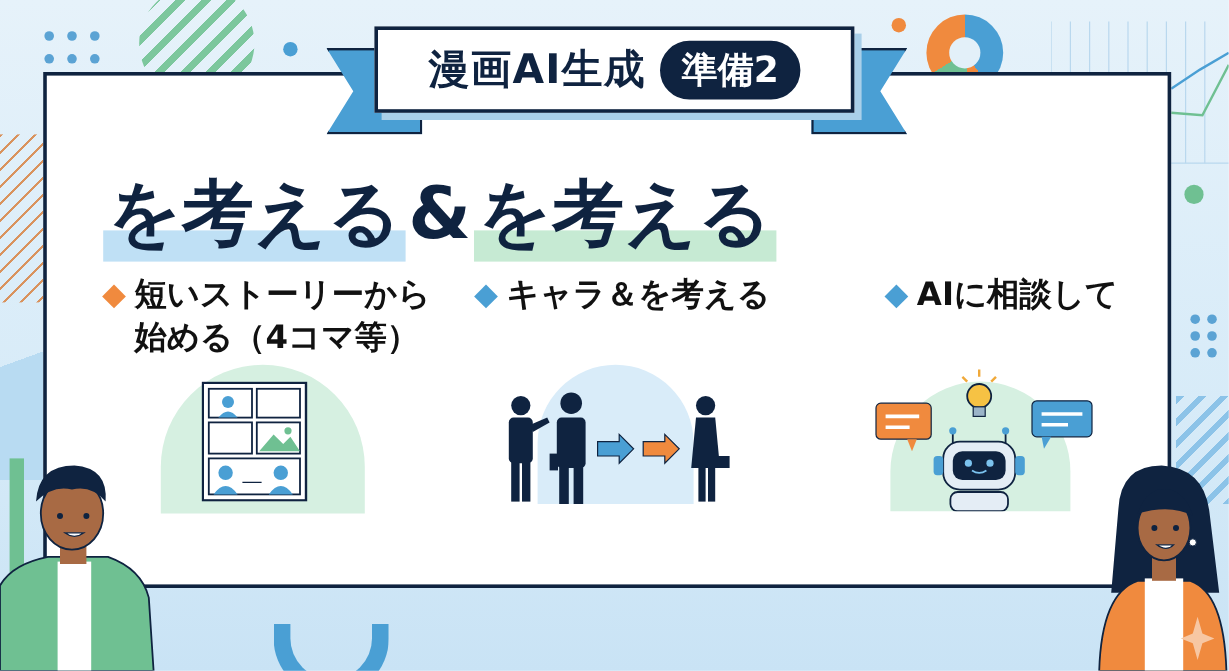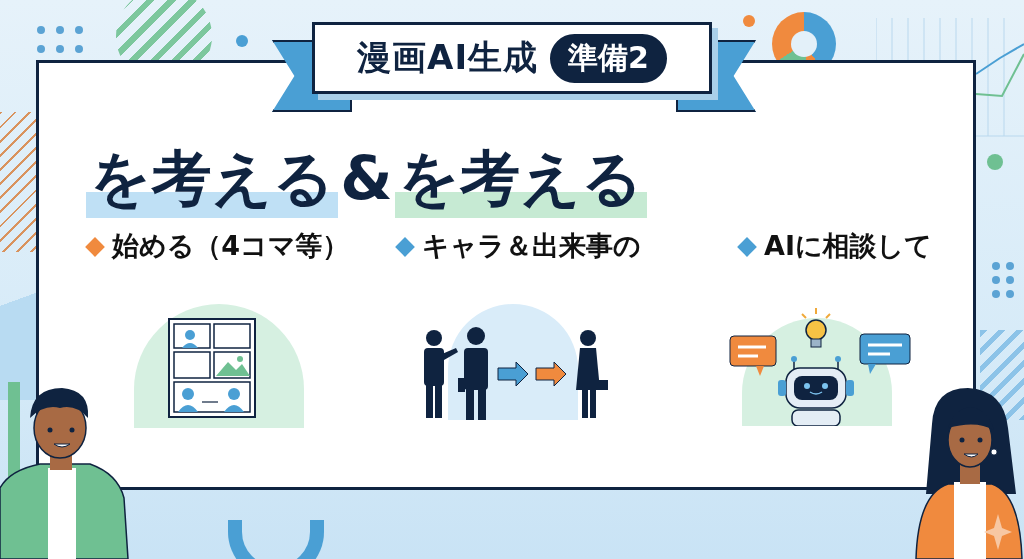--- a/index.html
+++ b/index.html
@@ -139,20 +139,21 @@
 <div class="headline">
   <span class="hl-seg"><span class="mark blue"></span><span>を考える</span></span>
   <span class="hl-seg" style="margin:0 6px;">&amp;</span>
   <span class="hl-seg"><span class="mark green"></span><span>を考える</span></span>
 </div>
 
 <div class="item" style="left:84px;">
   <div class="item-head">
     <span class="diamond" style="background:#f08a3e;"></span>
     <div class="item-text">
+      <div>短いストーリーから</div>
       <div>始める（4コマ等）</div>
     </div>
   </div>
 </div>
 <div class="illus" style="left:134px; top:304px; width:170px; height:124px;">
   <div class="halo" style="left:0; top:0; width:170px; height:124px; background:#d6f0e1; border-radius:85px 85px 0 0;"></div>
   <svg style="position:absolute; left:34px; top:14px;" width="90" height="100" viewBox="0 0 90 100">
     <rect x="1" y="1" width="86" height="98" fill="#fff" stroke="#0f2340" stroke-width="2"></rect>
     <rect x="6" y="6" width="36" height="24" fill="#fff" stroke="#0f2340" stroke-width="1.5"></rect>
     <rect x="46" y="6" width="36" height="24" fill="#fff" stroke="#0f2340" stroke-width="1.5"></rect>
@@ -168,21 +169,21 @@
     <circle cx="66" cy="76" r="6" fill="#4a9fd4"></circle>
       <path d="M56 94 Q66 80 76 94Z" fill="#4a9fd4"></path>
     <line x1="34" y1="84" x2="50" y2="84" stroke="#0f2340" stroke-width="1.2"></line>
   </svg>
 </div>
 
 <div class="item" style="left:394px;">
   <div class="item-head">
     <span class="diamond" style="background:#4a9fd4;"></span>
     <div class="item-text">
-      <div>キャラ＆出来事の</div>
+      <div>キャラ＆を考える</div>
     </div>
   </div>
 </div>
 <div class="illus" style="left:412px; top:304px; width:200px; height:120px;">
   <div class="halo" style="left:36px; top:0; width:130px; height:116px; background:#d9ecf9; border-radius:65px 65px 0 0;"></div>
   <svg style="position:absolute; left:0; top:20px;" width="200" height="100" viewBox="0 0 200 100">
     <g fill="#0f2340">
       <circle cx="22" cy="14" r="8"></circle>
         <rect x="12" y="24" width="20" height="38" rx="4"></rect>
         <rect x="14" y="60" width="7" height="34"></rect>

